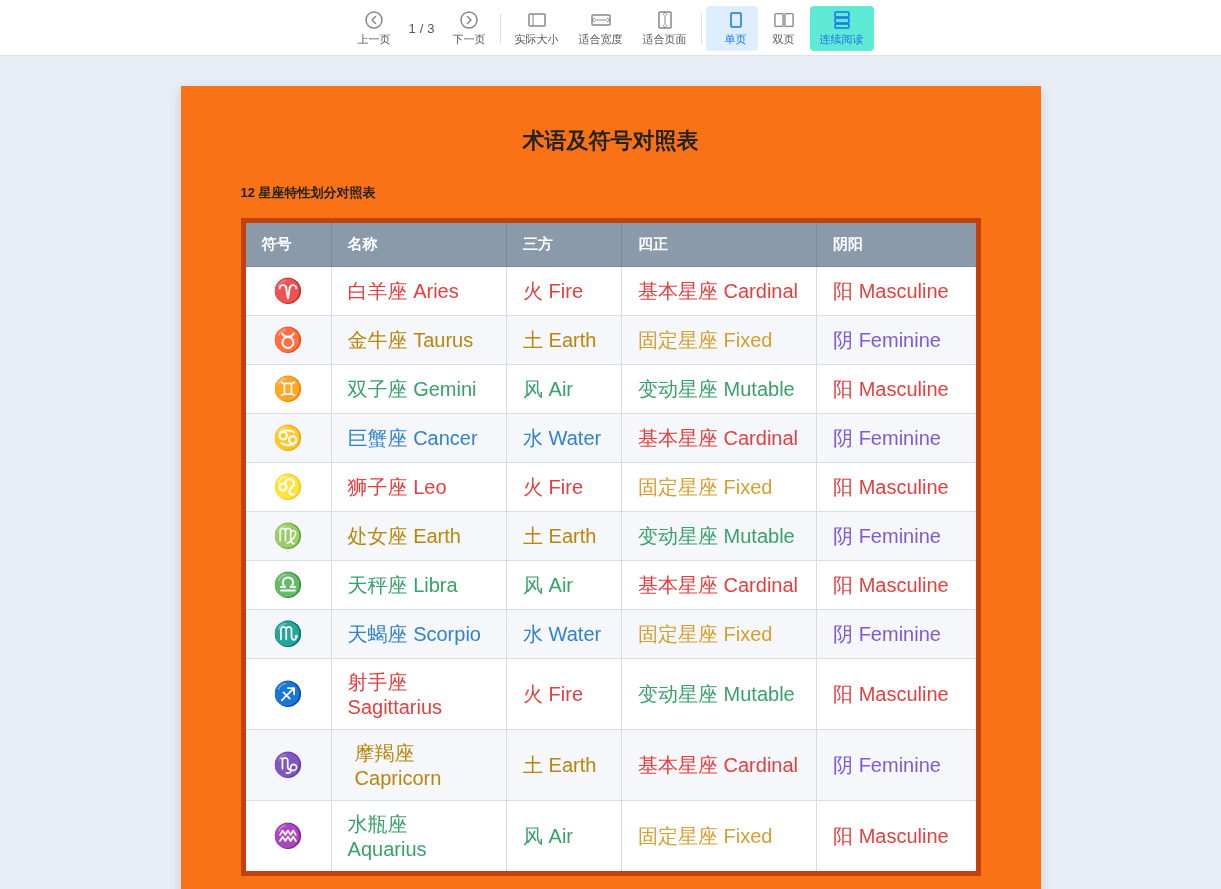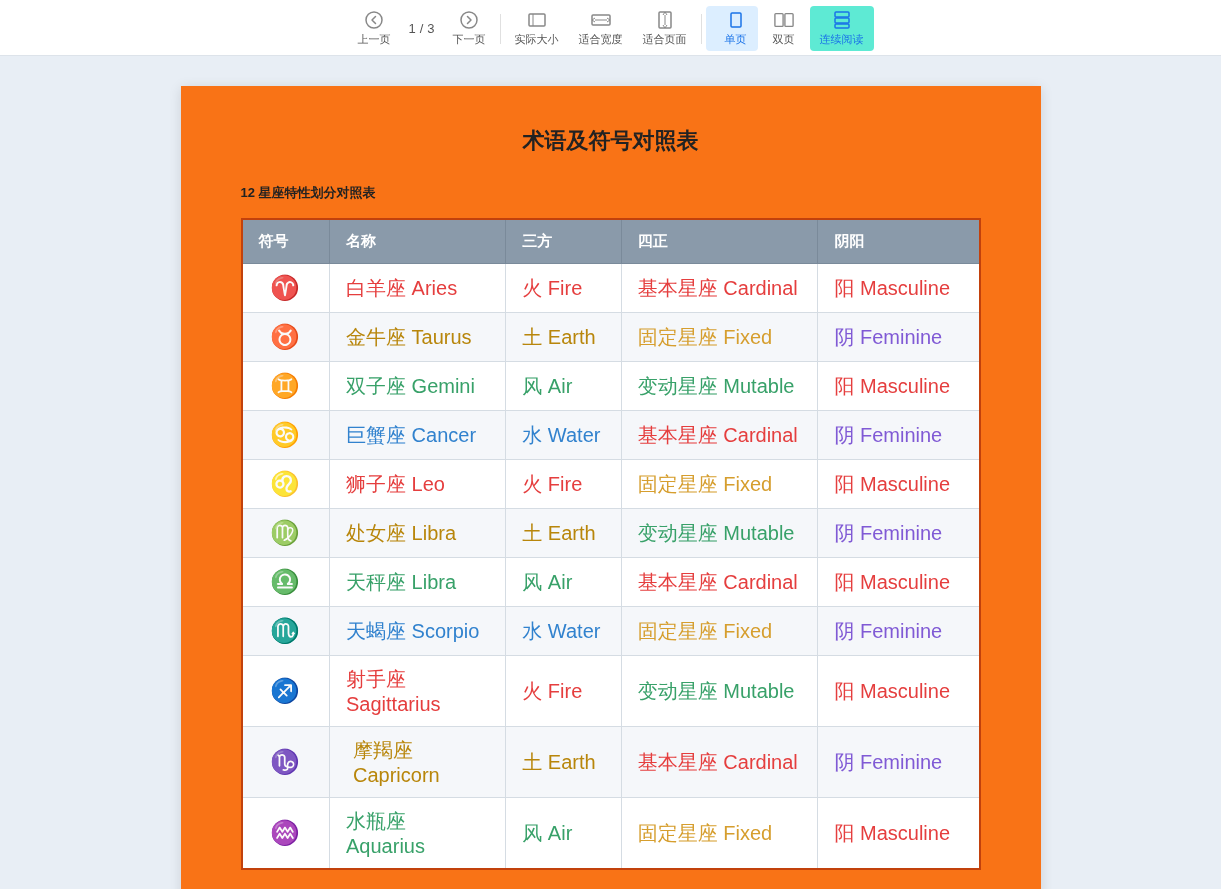--- a/index.html
+++ b/index.html
@@ -79,21 +79,21 @@
       font-size: 13px;
       font-weight: 700;
       color: #222;
       margin-bottom: 16px;
     }
 
     
     .zodiac-table {
       width: 100%;
       border-collapse: collapse;
-      border: 2px solid #c2410c;
+      border: 5px solid #c2410c;
     }
     .zodiac-table th {
       background: #8a9aaa;
       color: #fff;
       font-weight: 600;
       font-size: 15px;
       padding: 12px 16px;
       text-align: left;
       border: 1px solid #7a8a9a;
     }
@@ -257,21 +257,21 @@
           </tr>
           <tr>
             <td class="col-symbol" style="color: rgb(200, 160, 0); font-size: 24px;">♌</td>
             <td class="col-name" style="color: rgb(229, 62, 62);">狮子座  Leo</td>
             <td class="col-element" style="color: rgb(229, 62, 62);">火  Fire</td>
             <td class="col-mode" style="color: rgb(214, 158, 46);">固定星座 Fixed</td>
             <td class="col-polarity" style="color: rgb(229, 62, 62);">阳  Masculine</td>
           </tr>
           <tr>
             <td class="col-symbol" style="color: rgb(200, 160, 0); font-size: 24px;">♍</td>
-            <td class="col-name" style="color: rgb(184, 134, 11);">处女座  Libra</td>
+            <td class="col-name" style="color: rgb(184, 134, 11);">处女座  Earth</td>
             <td class="col-element" style="color: rgb(184, 134, 11);">土  Earth</td>
             <td class="col-mode" style="color: rgb(56, 161, 105);">变动星座 Mutable</td>
             <td class="col-polarity" style="color: rgb(128, 90, 213);">阴  Feminine</td>
           </tr>
           <tr>
             <td class="col-symbol" style="color: rgb(200, 160, 0); font-size: 24px;">♎</td>
             <td class="col-name" style="color: rgb(56, 161, 105);">天秤座  Libra</td>
             <td class="col-element" style="color: rgb(56, 161, 105);">风  Air</td>
             <td class="col-mode" style="color: rgb(229, 62, 62);">基本星座 Cardinal</td>
             <td class="col-polarity" style="color: rgb(229, 62, 62);">阳  Masculine</td>

